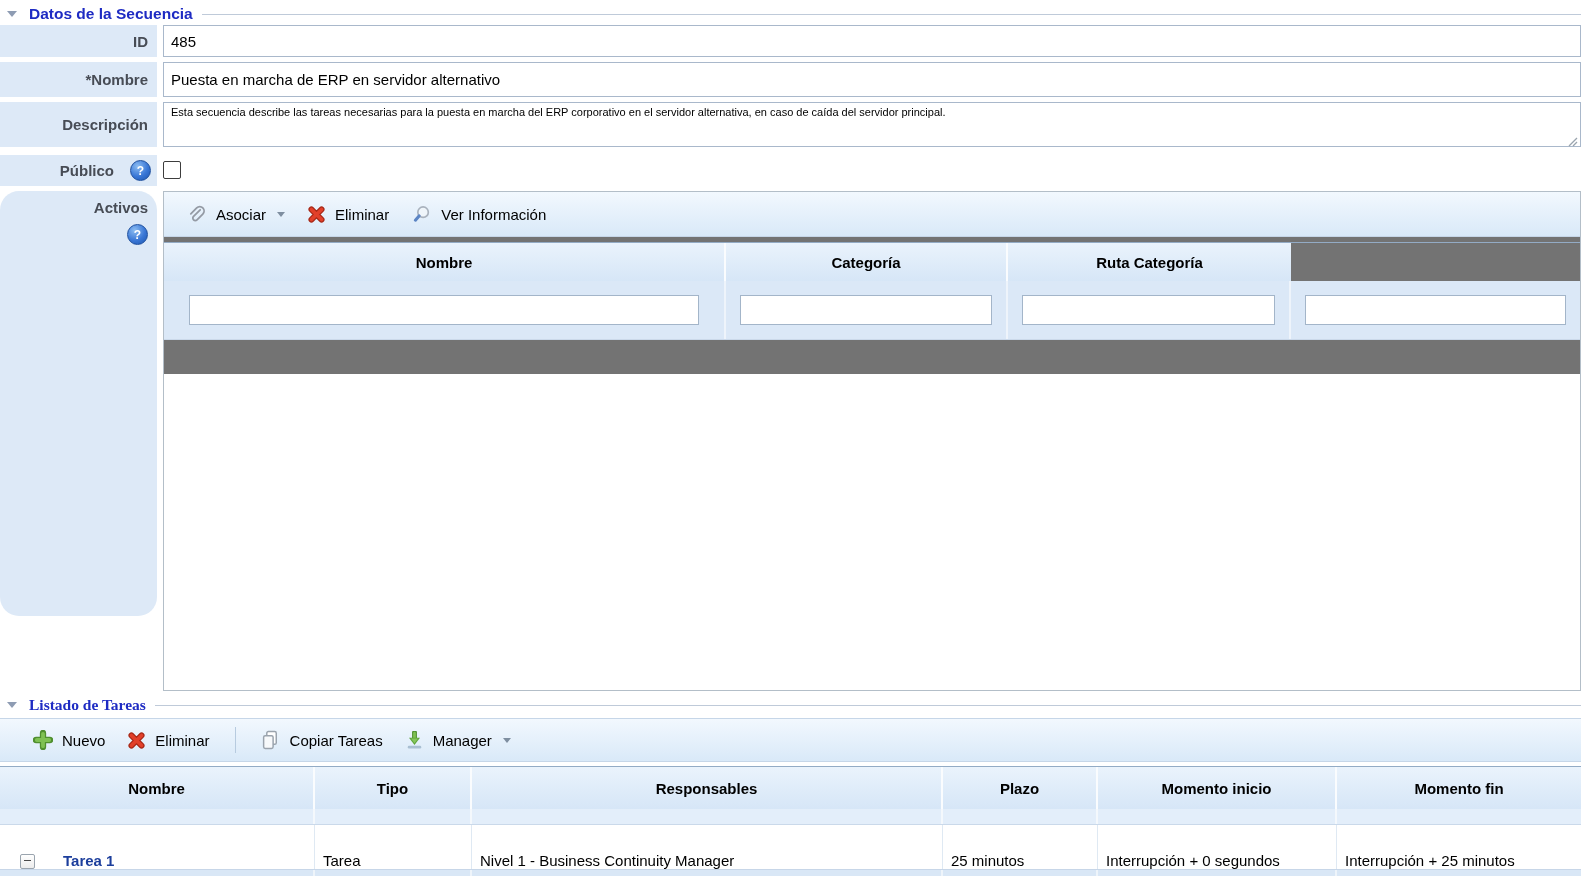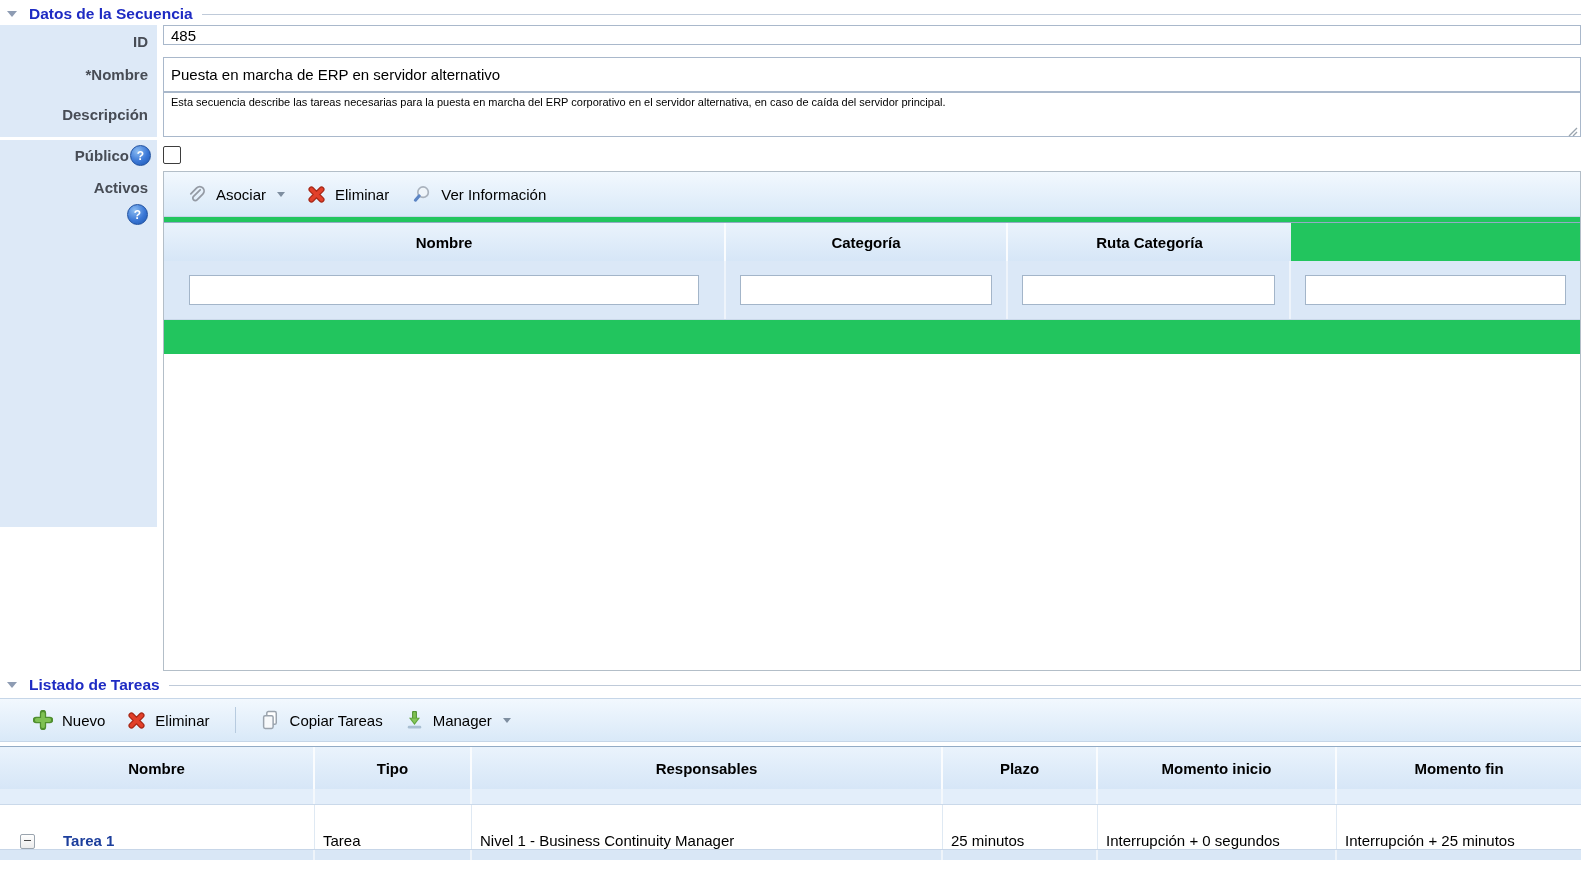--- a/index.html
+++ b/index.html
@@ -10,50 +10,50 @@
   .page{width:1581px;height:876px;position:relative;}
 
   
   .legend-row{display:flex;align-items:center;height:22px;padding-left:7px;margin-top:3px;}
   .tri-down{width:0;height:0;border-left:5px solid transparent;border-right:5px solid transparent;
     border-top:6px solid #8e9cb3;cursor:pointer;}
   .legend-title{color:#1e2bc3;font-weight:bold;font-size:15.5px;white-space:nowrap;margin-left:12px;}
   .legend-line{flex:1;height:1px;background:#bfcad9;margin-left:9px;margin-top:1px;}
 
   
-  .frow{display:flex;}
+  .frow{display:flex;margin-bottom:5px;}
   .flabel{width:157px;min-width:157px;background:#dde9f7;box-sizing:border-box;
     display:flex;align-items:center;justify-content:flex-end;padding-right:9px;
     font-weight:bold;color:#474c55;}
   .flabel.multi{flex-direction:column;align-items:flex-end;justify-content:flex-start;padding-top:8px;gap:8px;}
   .fvalue{flex:1;margin-left:6px;min-width:0;position:relative;}
   .tinput{width:100%;box-sizing:border-box;border:1px solid #a9b8cb;background:#fff;
     font-family:inherit;font-size:15px;color:#000;padding:0 7px;outline:none;}
-  .h32{height:20px;}
+  .h32{height:32px;}
   .h35{height:35px;}
   .tarea-desc{width:100%;height:45px;box-sizing:border-box;border:1px solid #a9b8cb;resize:none;
     font-family:inherit;font-size:11px;color:#000;padding:3px 7px;outline:none;overflow:hidden;}
   .resize-grip{position:absolute;right:3px;bottom:3px;width:10px;height:10px;pointer-events:none;}
   .help-badge{width:19px;height:19px;min-width:19px;border-radius:50%;
     background:radial-gradient(circle at 35% 28%,#8cbdf2,#3a77d6 55%,#1c55ae);
     border:1px solid #1d4f9e;color:#fff;font-size:12px;font-weight:bold;
     display:flex;align-items:center;justify-content:center;cursor:pointer;}
   .checkbox{width:16px;height:16px;border:1px solid #3d3d3d;background:#fff;border-radius:2px;
     margin-top:6px;cursor:pointer;}
 
   
   .toolbar{display:flex;align-items:center;background:linear-gradient(#f2f8fe,#d9e9f8);
     border-bottom:1px solid #c6d6e8;}
   .tb-btn{display:flex;align-items:center;gap:9px;padding:4px 9px;cursor:pointer;white-space:nowrap;}
   .tb-arrow{width:0;height:0;border-left:4px solid transparent;border-right:4px solid transparent;
     border-top:5px solid #7e8ea0;margin-left:2px;}
   .tb-sep{width:1px;height:26px;background:#b7cbdf;margin:0 12px;}
 
   
-  .activos-box{border:1px solid #b3bec8;height:500px;box-sizing:border-box;background:#22c55e;
+  .activos-box{border:1px solid #b3bec8;height:500px;box-sizing:border-box;background:#737373;
     display:flex;flex-direction:column;}
   .activos-toolbar{height:44px;flex:none;padding-left:13px;gap:4px;}
   .atable-cols{display:grid;grid-template-columns:562px 282px 283px 1fr;}
   .athead{border-top:1px solid #93abc5;margin-top:5px;}
   .athead .hcell{height:38px;background:linear-gradient(#eaf3fc,#d6e6f7);
     display:flex;align-items:center;justify-content:center;font-weight:bold;
     border-right:2px solid #fafcfe;cursor:pointer;}
   .athead .hcell:last-child{border-right:none;}
   .atfilter{background:#dbe8f7;border-bottom:1px solid #cbd9ea;}
   .atfilter .fcell{height:58px;display:flex;align-items:center;padding:0 14px;border-right:2px solid #eef4fb;}
@@ -121,31 +121,31 @@
     <div class="flabel" style="height:45px;">Descripción</div>
     <div class="fvalue">
       <textarea class="tarea-desc" style="">Esta secuencia describe las tareas necesarias para la puesta en marcha del ERP corporativo en el servidor alternativa, en caso de caída del servidor principal.</textarea>
       <svg class="resize-grip" viewBox="0 0 10 10">
         <path d="M9 1 L1 9 M9 5 L5 9 M9 9 L9 9" stroke="#9aa4ae" stroke-width="1.3" fill="none"></path>
       </svg>
     </div>
   </div>
 
   <div class="frow">
-    <div class="flabel" style="height:31px;padding-right:6px;gap:1px;">
+    <div class="flabel" style="height:31px;padding-right:6px;gap:16px;">
       <span>Público</span>
       <span class="help-badge">?</span>
     </div>
     <div class="fvalue">
       <div class="checkbox"></div>
     </div>
   </div>
 
   <div class="frow" style="margin-bottom:3px;">
-    <div class="flabel multi" style="height:356px;">
+    <div class="flabel multi" style="height:425px;border-radius:19px;">
       <span>Activos</span>
       <span class="help-badge">?</span>
     </div>
     <div class="fvalue">
       <div class="activos-box">
 
         <div class="toolbar activos-toolbar">
           <div class="tb-btn">
             <span class="icon">
               <svg width="21" height="21" viewBox="0 0 20 20">
@@ -201,21 +201,21 @@
           <div class="dcell">Hardware</div>
           <div class="dcell"></div>
           <div class="dcell"></div>
         </div>
 
         <div class="at-rest"></div>
       </div>
     </div>
   </div>
 
-  <div class="legend-row" style="margin-top:2px;">
+  <div class="legend-row" style="margin-top:2px;font-family:Liberation Serif, serif;">
     <div class="tri-down"></div>
     <span class="legend-title">Listado de Tareas</span>
     <div class="legend-line"></div>
   </div>
 
   <div class="toolbar ttoolbar">
     <div class="tb-btn">
       <span class="icon">
         <svg width="20" height="20" viewBox="0 0 19 19">
             <path d="M9.5 2.8 v13.4 M2.8 9.5 h13.4" stroke="#4f8f2f" stroke-width="6" stroke-linecap="round"></path>

